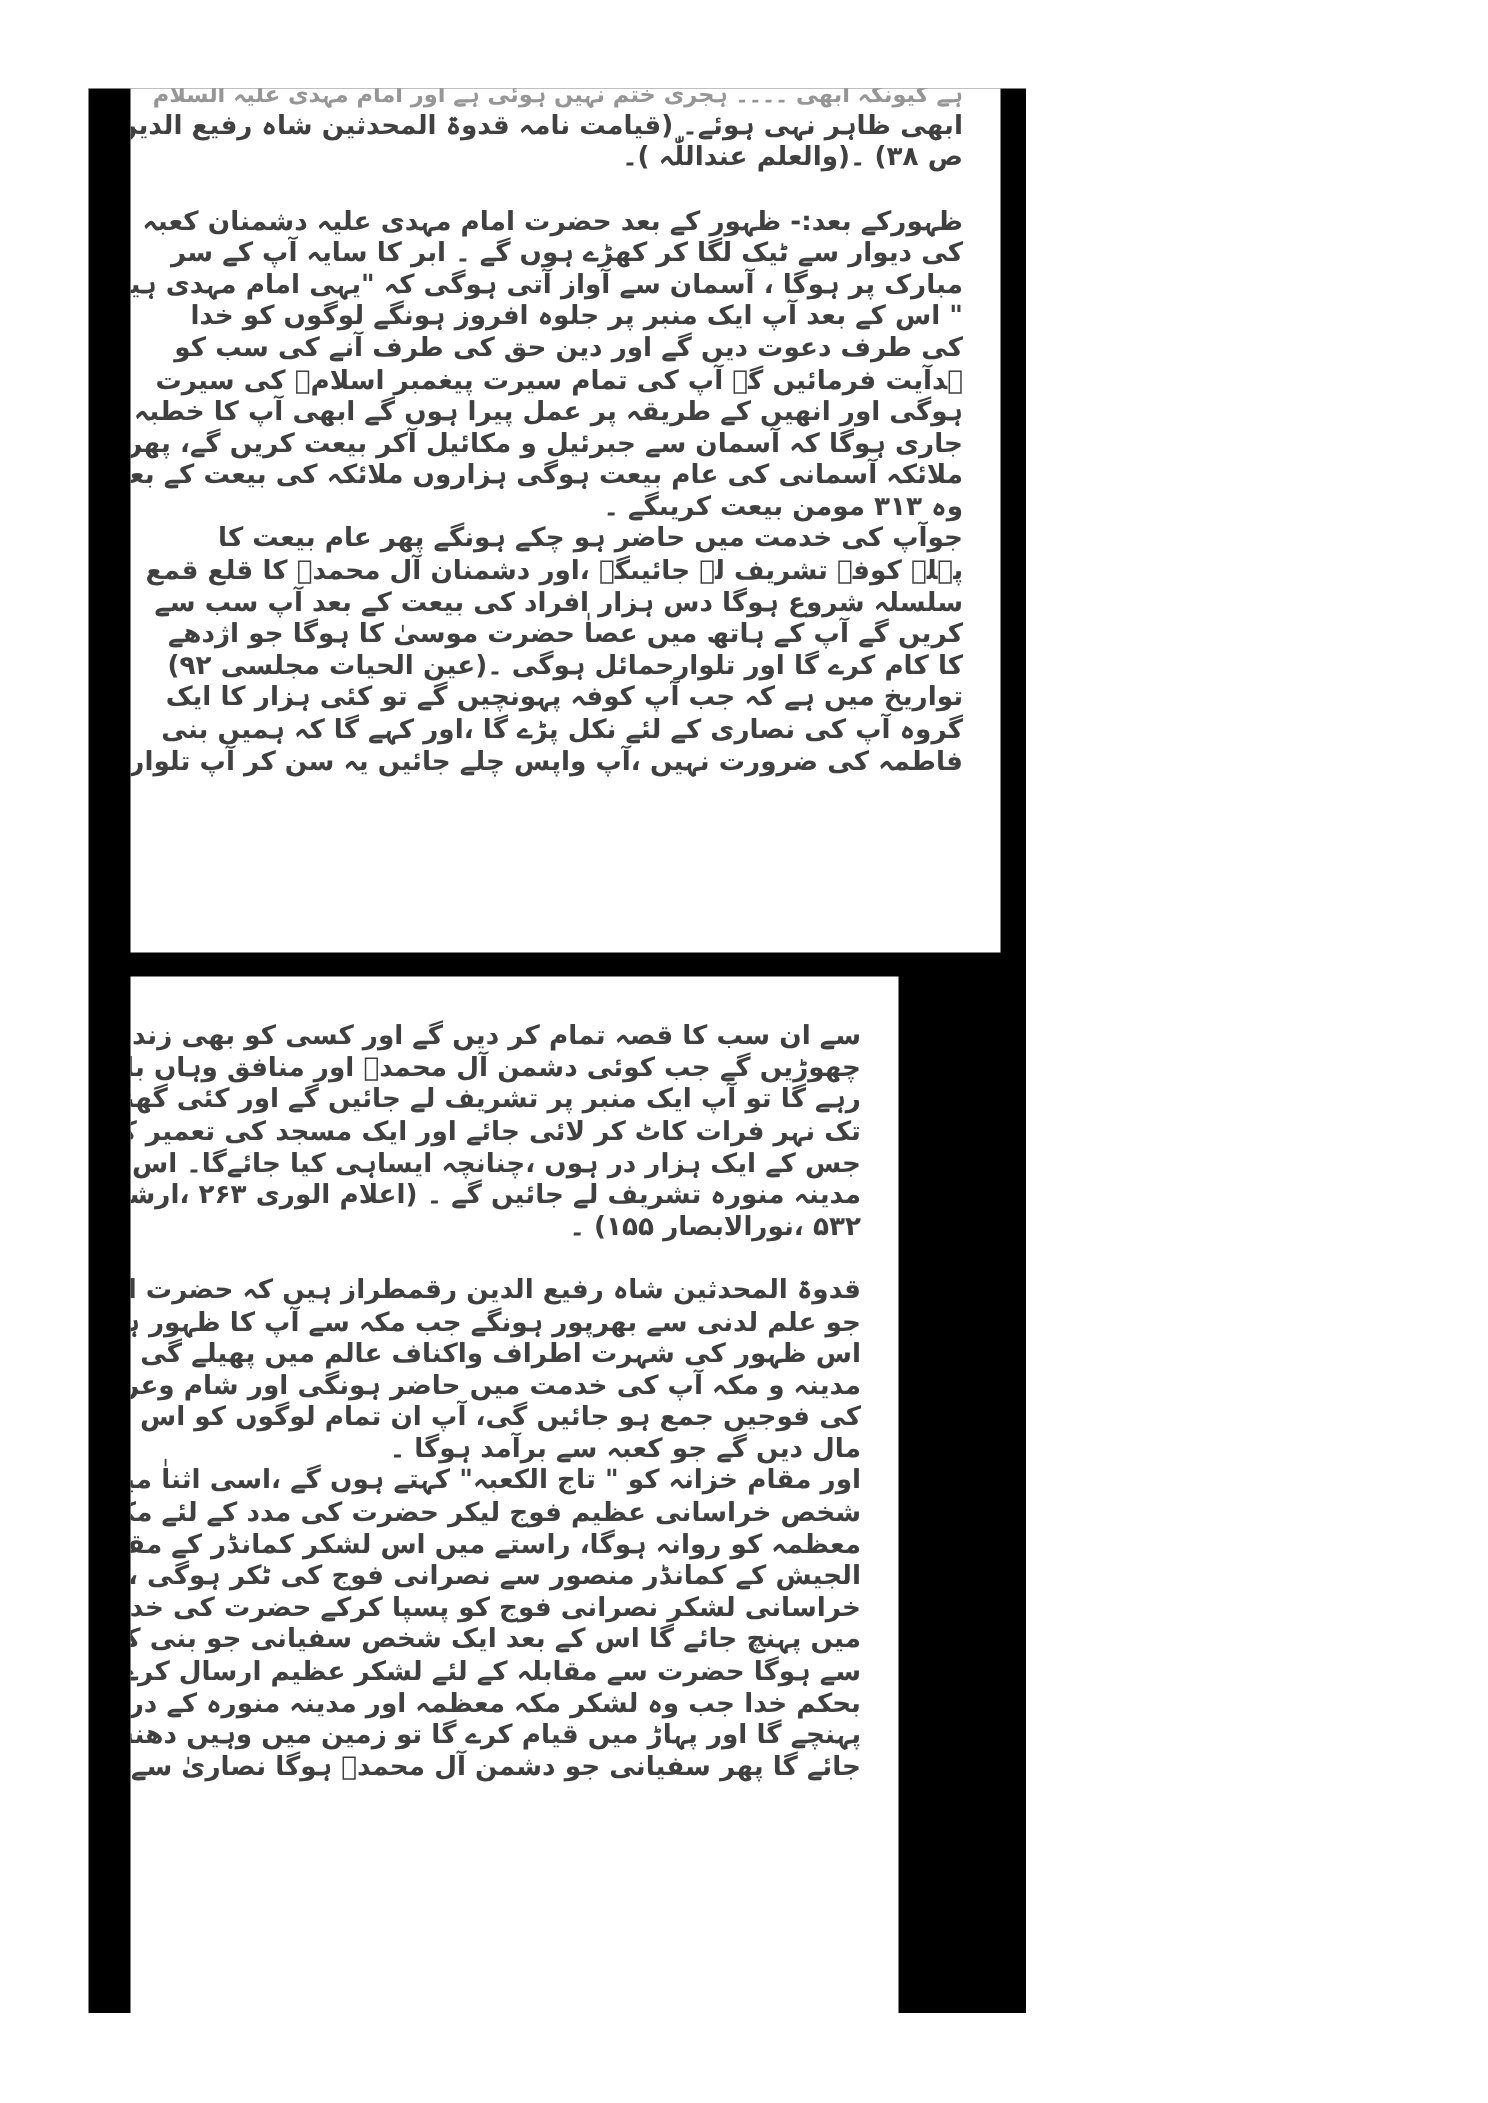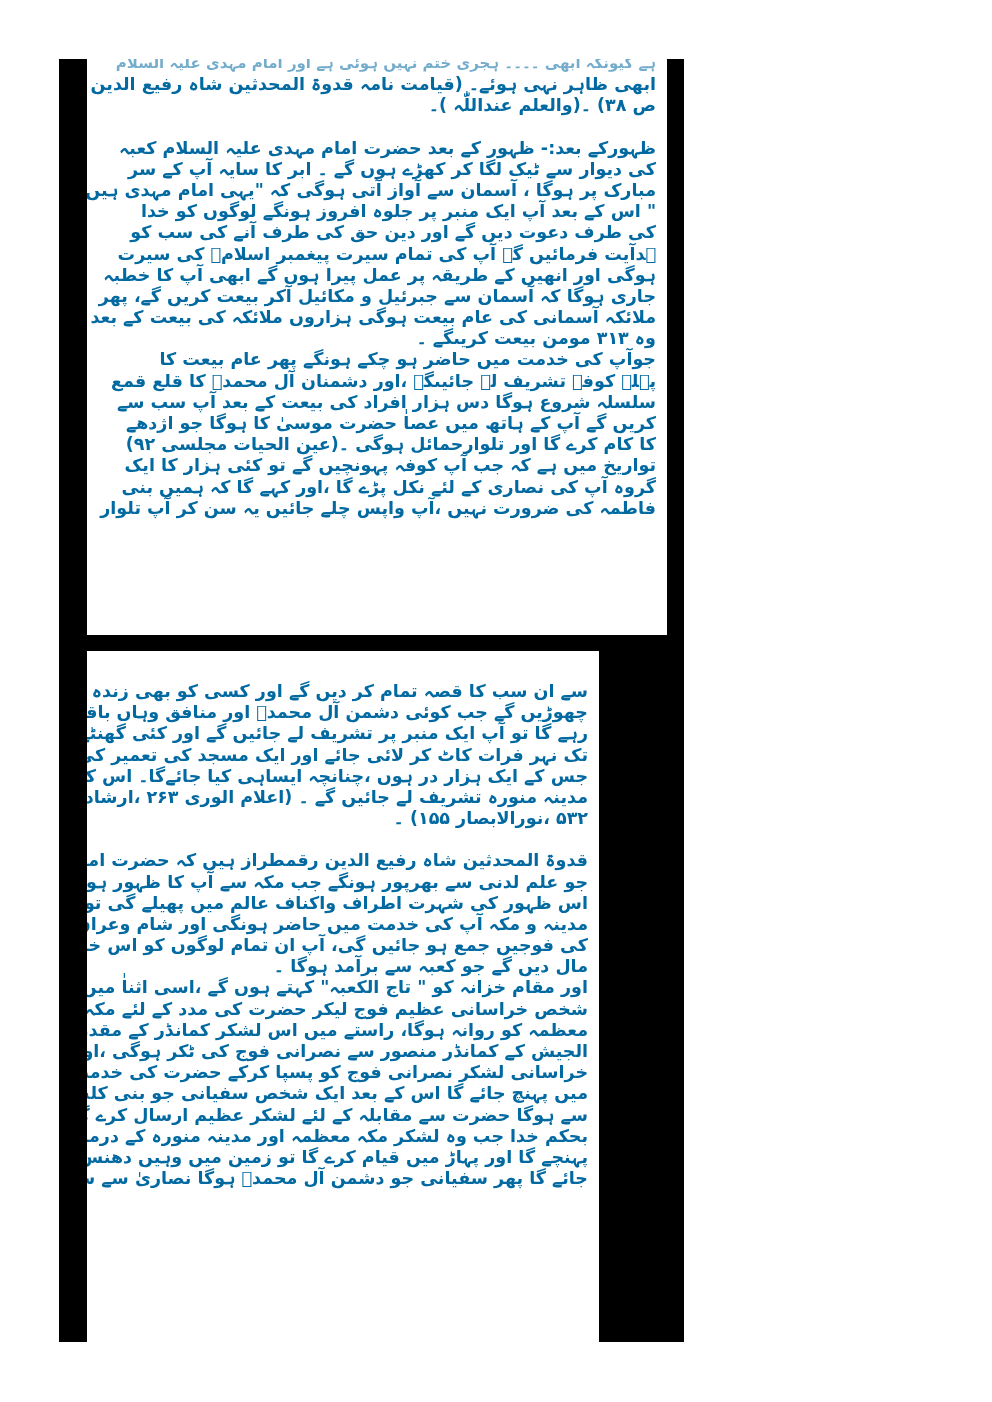--- a/index.html
+++ b/index.html
@@ -34,25 +34,25 @@
     height: 576px;
   }
   .page-2 {
     left: 87px;
     top: 651px;
     width: 512px;
     height: 691px;
   }
   .text-block {
     position: absolute;
-    right: 11px;
+    right: 25px;
     width: 530px;
     direction: rtl;
     text-align: right;
-    color: #0369a1;
+    color: #404040;
     font-size: 17.5px;
     font-weight: bold;
     line-height: 21.2px;
     white-space: nowrap;
   }
   .line {
     display: block;
     height: 21.2px;
     overflow: visible;
   }
@@ -71,21 +71,21 @@
 <body>
 
 <div class="frame"></div>
 
 <div class="page page-1">
   <div class="text-block p1-block">
     <span class="line cut">ہے کیونکہ ابھی ۔۔۔۔ ہجری ختم نہیں ہوئی ہے اور امام مہدی علیہ السلام</span>
     <span class="line">ابھی ظاہر نہی ہوئے۔ (قیامت نامہ قدوۃ المحدثین شاہ رفیع الدین</span>
     <span class="line">ص ۳۸) ۔(والعلم عنداللّٰہ )۔</span>
     <span class="gap"></span>
-    <span class="line">ظہورکے بعد:- ظہور کے بعد حضرت امام مہدی علیہ السلام کعبہ</span>
+    <span class="line">ظہورکے بعد:- ظہور کے بعد حضرت امام مہدی علیہ دشمنان کعبہ</span>
     <span class="line">کی دیوار سے ٹیک لگا کر کھڑے ہوں گے ۔ ابر کا سایہ آپ کے سر</span>
     <span class="line">مبارک پر ہوگا ، آسمان سے آواز آتی ہوگی کہ "یہی امام مہدی ہیں</span>
     <span class="line">" اس کے بعد آپ ایک منبر پر جلوہ افروز ہونگے لوگوں کو خدا</span>
     <span class="line">کی طرف دعوت دیں گے اور دین حق کی طرف آنے کی سب کو</span>
     <span class="line">ہدآیت فرمائیں گے آپ کی تمام سیرت پیغمبر اسلامؐ کی سیرت</span>
     <span class="line">ہوگی اور انھیں کے طریقہ پر عمل پیرا ہوں گے ابھی آپ کا خطبہ</span>
     <span class="line">جاری ہوگا کہ آسمان سے جبرئیل و مکائیل آکر بیعت کریں گے، پھر</span>
     <span class="line">ملائکہ آسمانی کی عام بیعت ہوگی ہزاروں ملائکہ کی بیعت کے بعد</span>
     <span class="line">وہ ۳۱۳ مومن بیعت کریںگے ۔</span>
     <span class="line">جوآپ کی خدمت میں حاضر ہو چکے ہونگے پھر عام بیعت کا</span>

